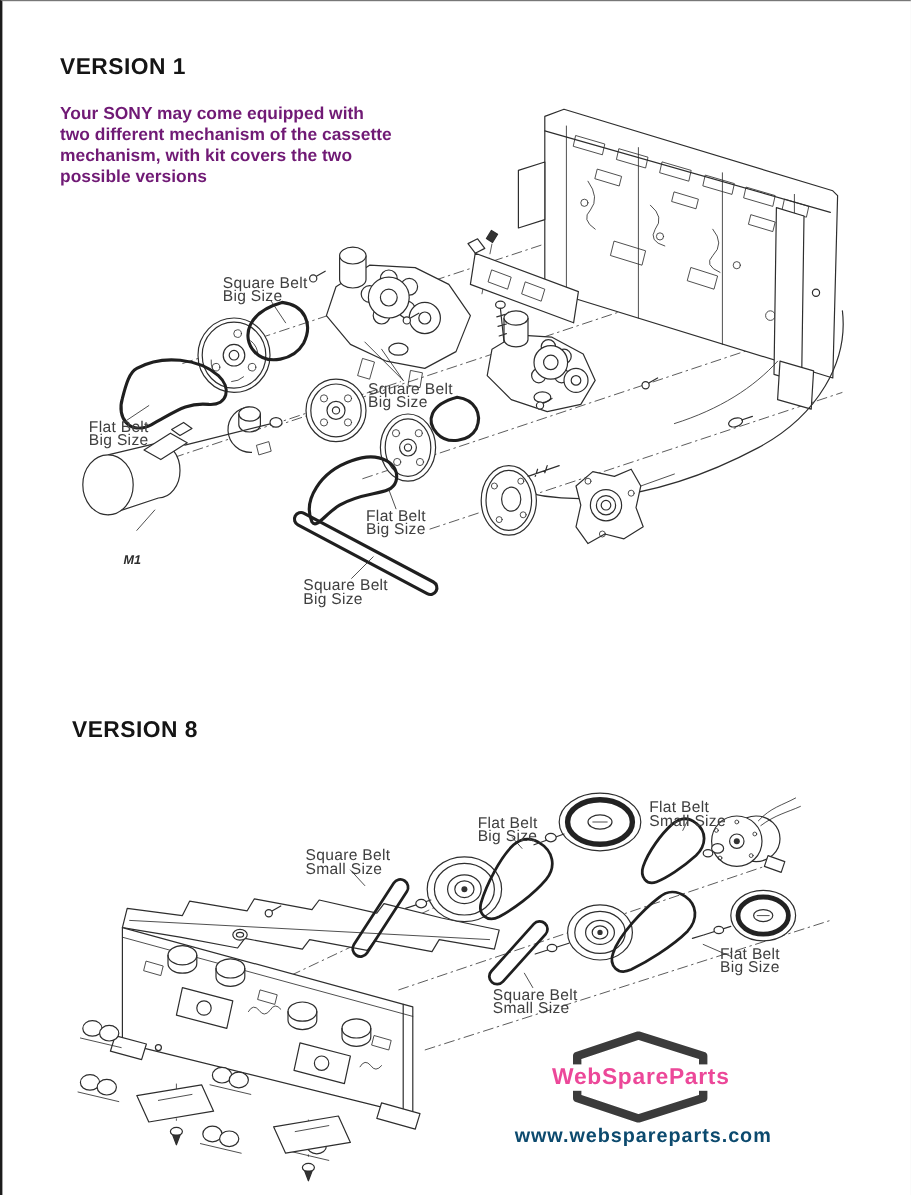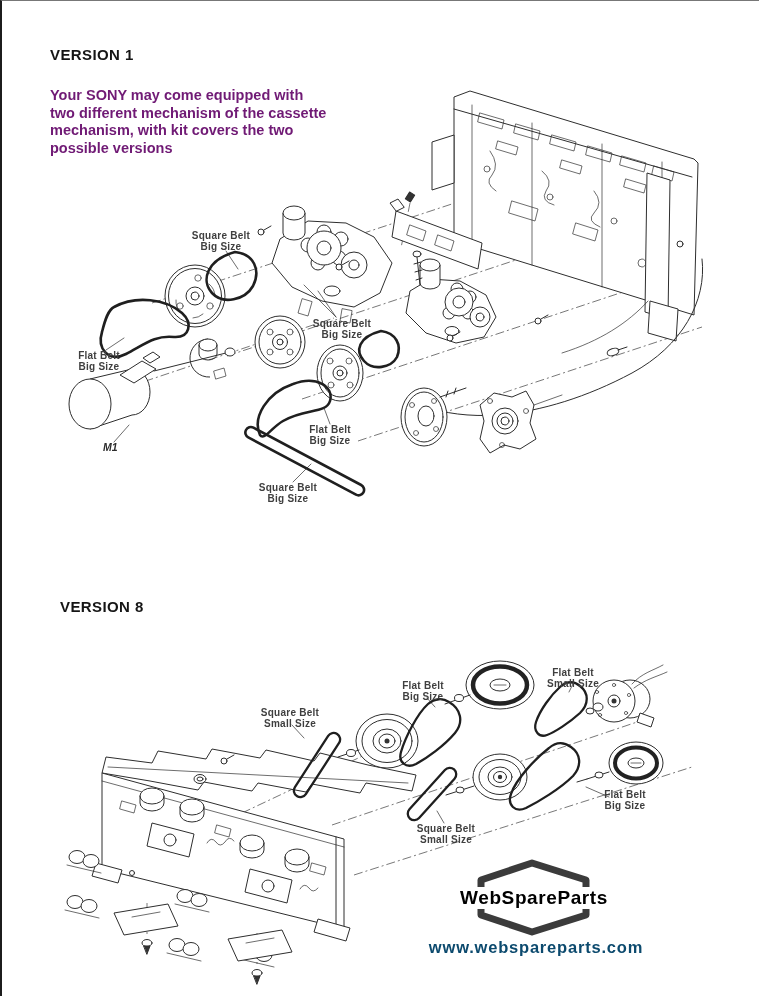--- a/index.html
+++ b/index.html
@@ -10,38 +10,38 @@
     font-family:"Liberation Sans", sans-serif;
   }
   svg.art{position:absolute;left:0;top:0;}
   .ln{fill:none;stroke:#2e2e2e;stroke-width:1;stroke-linejoin:round;stroke-linecap:round;}
   .wf{fill:#ffffff;stroke:#2e2e2e;stroke-width:1;stroke-linejoin:round;}
   .thin{stroke-width:0.7;}
   .belt{fill:none;stroke:#1f1f1f;stroke-width:2.6;stroke-linejoin:round;}
   .belt2{fill:none;stroke:#1f1f1f;stroke-width:2.3;stroke-linejoin:round;}
   .dash{fill:none;stroke:#555;stroke-width:0.8;stroke-dasharray:9 3 2 3;}
   .heading{
-    position:absolute;font-size:15px;font-weight:700;color:#151515;letter-spacing:.4px;
+    position:absolute;font-size:19px;font-weight:700;color:#151515;letter-spacing:.4px;
   }
   .intro{
     position:absolute;left:48px;top:86px;width:330px;
     font-size:14.5px;line-height:17.5px;font-weight:700;color:#701a75;
   }
   .intro div{white-space:nowrap;}
   .dlabel{
-    position:absolute;transform:translateX(-50%);text-align:center;
-    font-size:10px;line-height:11px;font-weight:700;color:#3f3f3f;letter-spacing:.25px;
+    position:absolute;transform:translateX(-50%);
+    font-size:13px;line-height:11px;font-weight:400;color:#3f3f3f;letter-spacing:.25px;
     white-space:nowrap;
   }
   .m1{
     position:absolute;font-style:italic;font-size:10.5px;font-weight:600;color:#2c2c2c;
   }
   .brand{
     position:absolute;left:532px;top:886px;transform:translateX(-50%);
-    font-size:19px;font-weight:700;color:#000000;letter-spacing:.6px;
+    font-size:19px;font-weight:700;color:#ec4899;letter-spacing:.6px;
     background:#ffffff;padding:0 3px;white-space:nowrap;
   }
   .website{
     position:absolute;left:534px;top:937px;transform:translateX(-50%);
     font-size:16.5px;font-weight:700;color:#0c4a6e;letter-spacing:.8px;white-space:nowrap;
   }
 </style>
 </head>
 <body>
 
@@ -416,21 +416,21 @@
   <span>Big Size</span>
 </div>
 <div class="dlabel" style="left:340px;top:317px">
   <span>Square Belt</span><br>
   <span>Big Size</span>
 </div>
 <div class="dlabel" style="left:97px;top:349px">
   <span>Flat Belt</span><br>
   <span>Big Size</span>
 </div>
-<div class="m1" style="left:101px;top:440px">M1</div>
+<div class="m1" style="left:101px;top:460px">M1</div>
 <div class="dlabel" style="left:328px;top:423px">
   <span>Flat Belt</span><br>
   <span>Big Size</span>
 </div>
 <div class="dlabel" style="left:286px;top:481px">
   <span>Square Belt</span><br>
   <span>Big Size</span>
 </div>
 
 <div class="dlabel" style="left:288px;top:706px">

